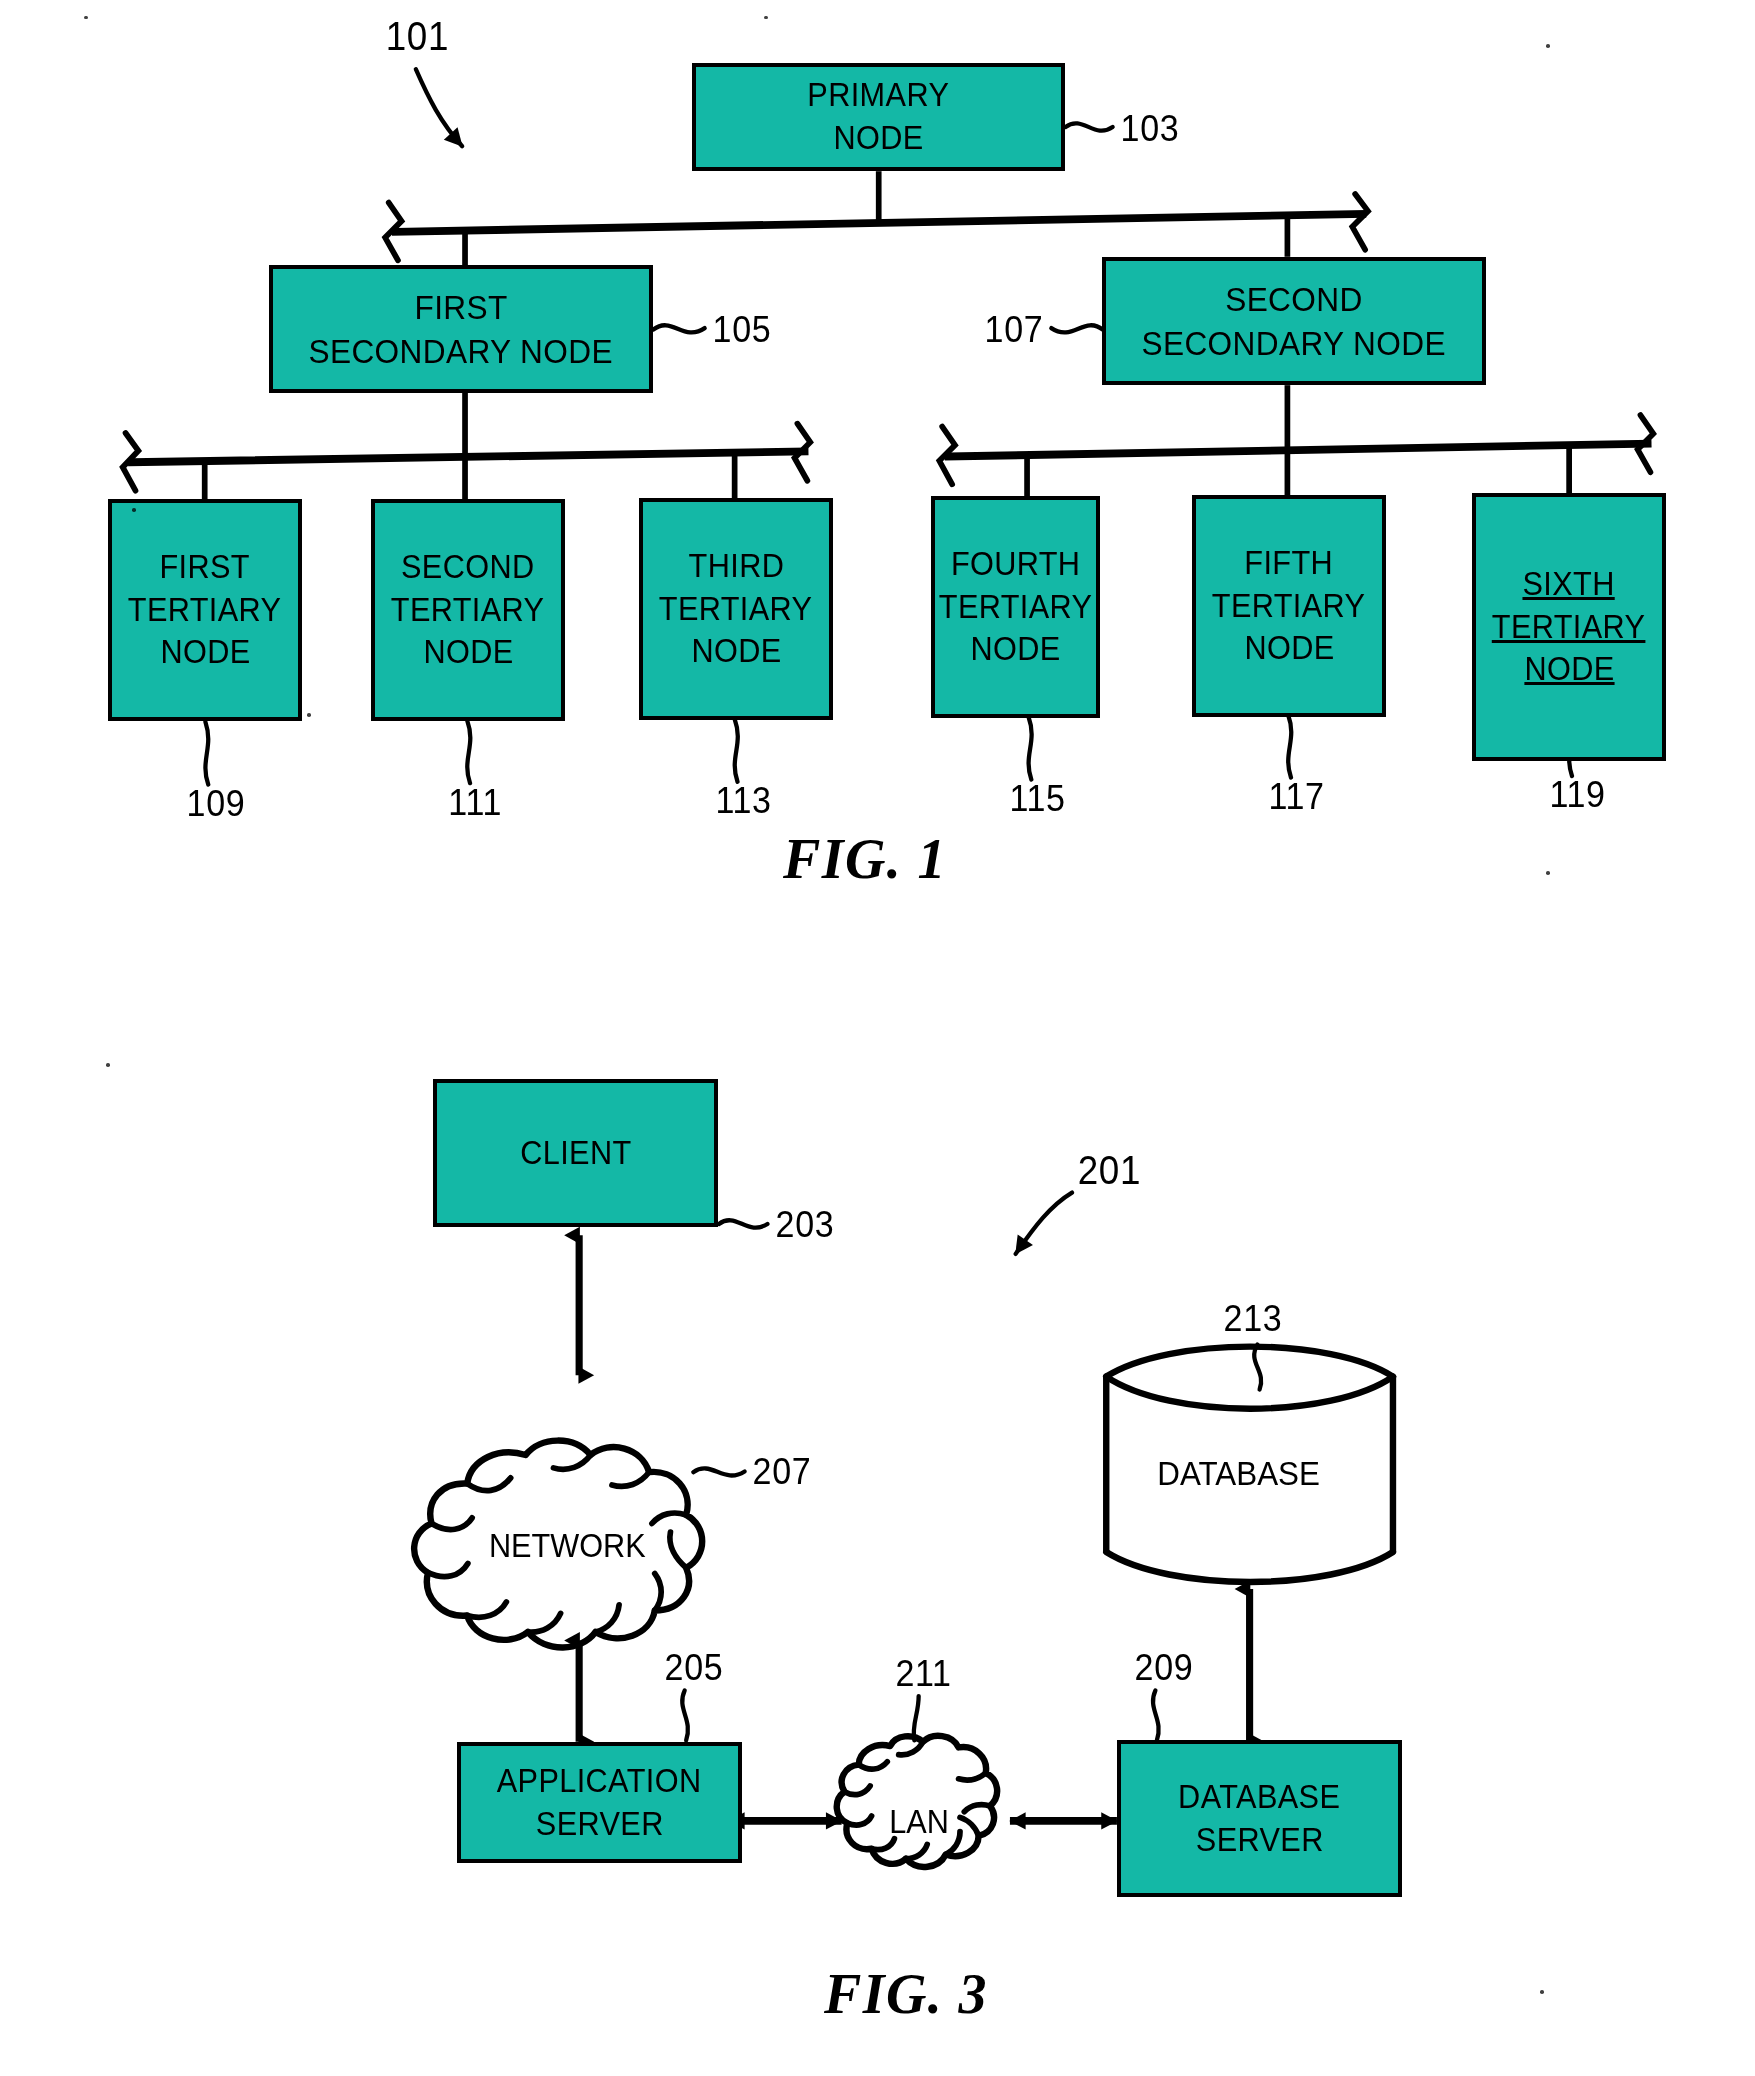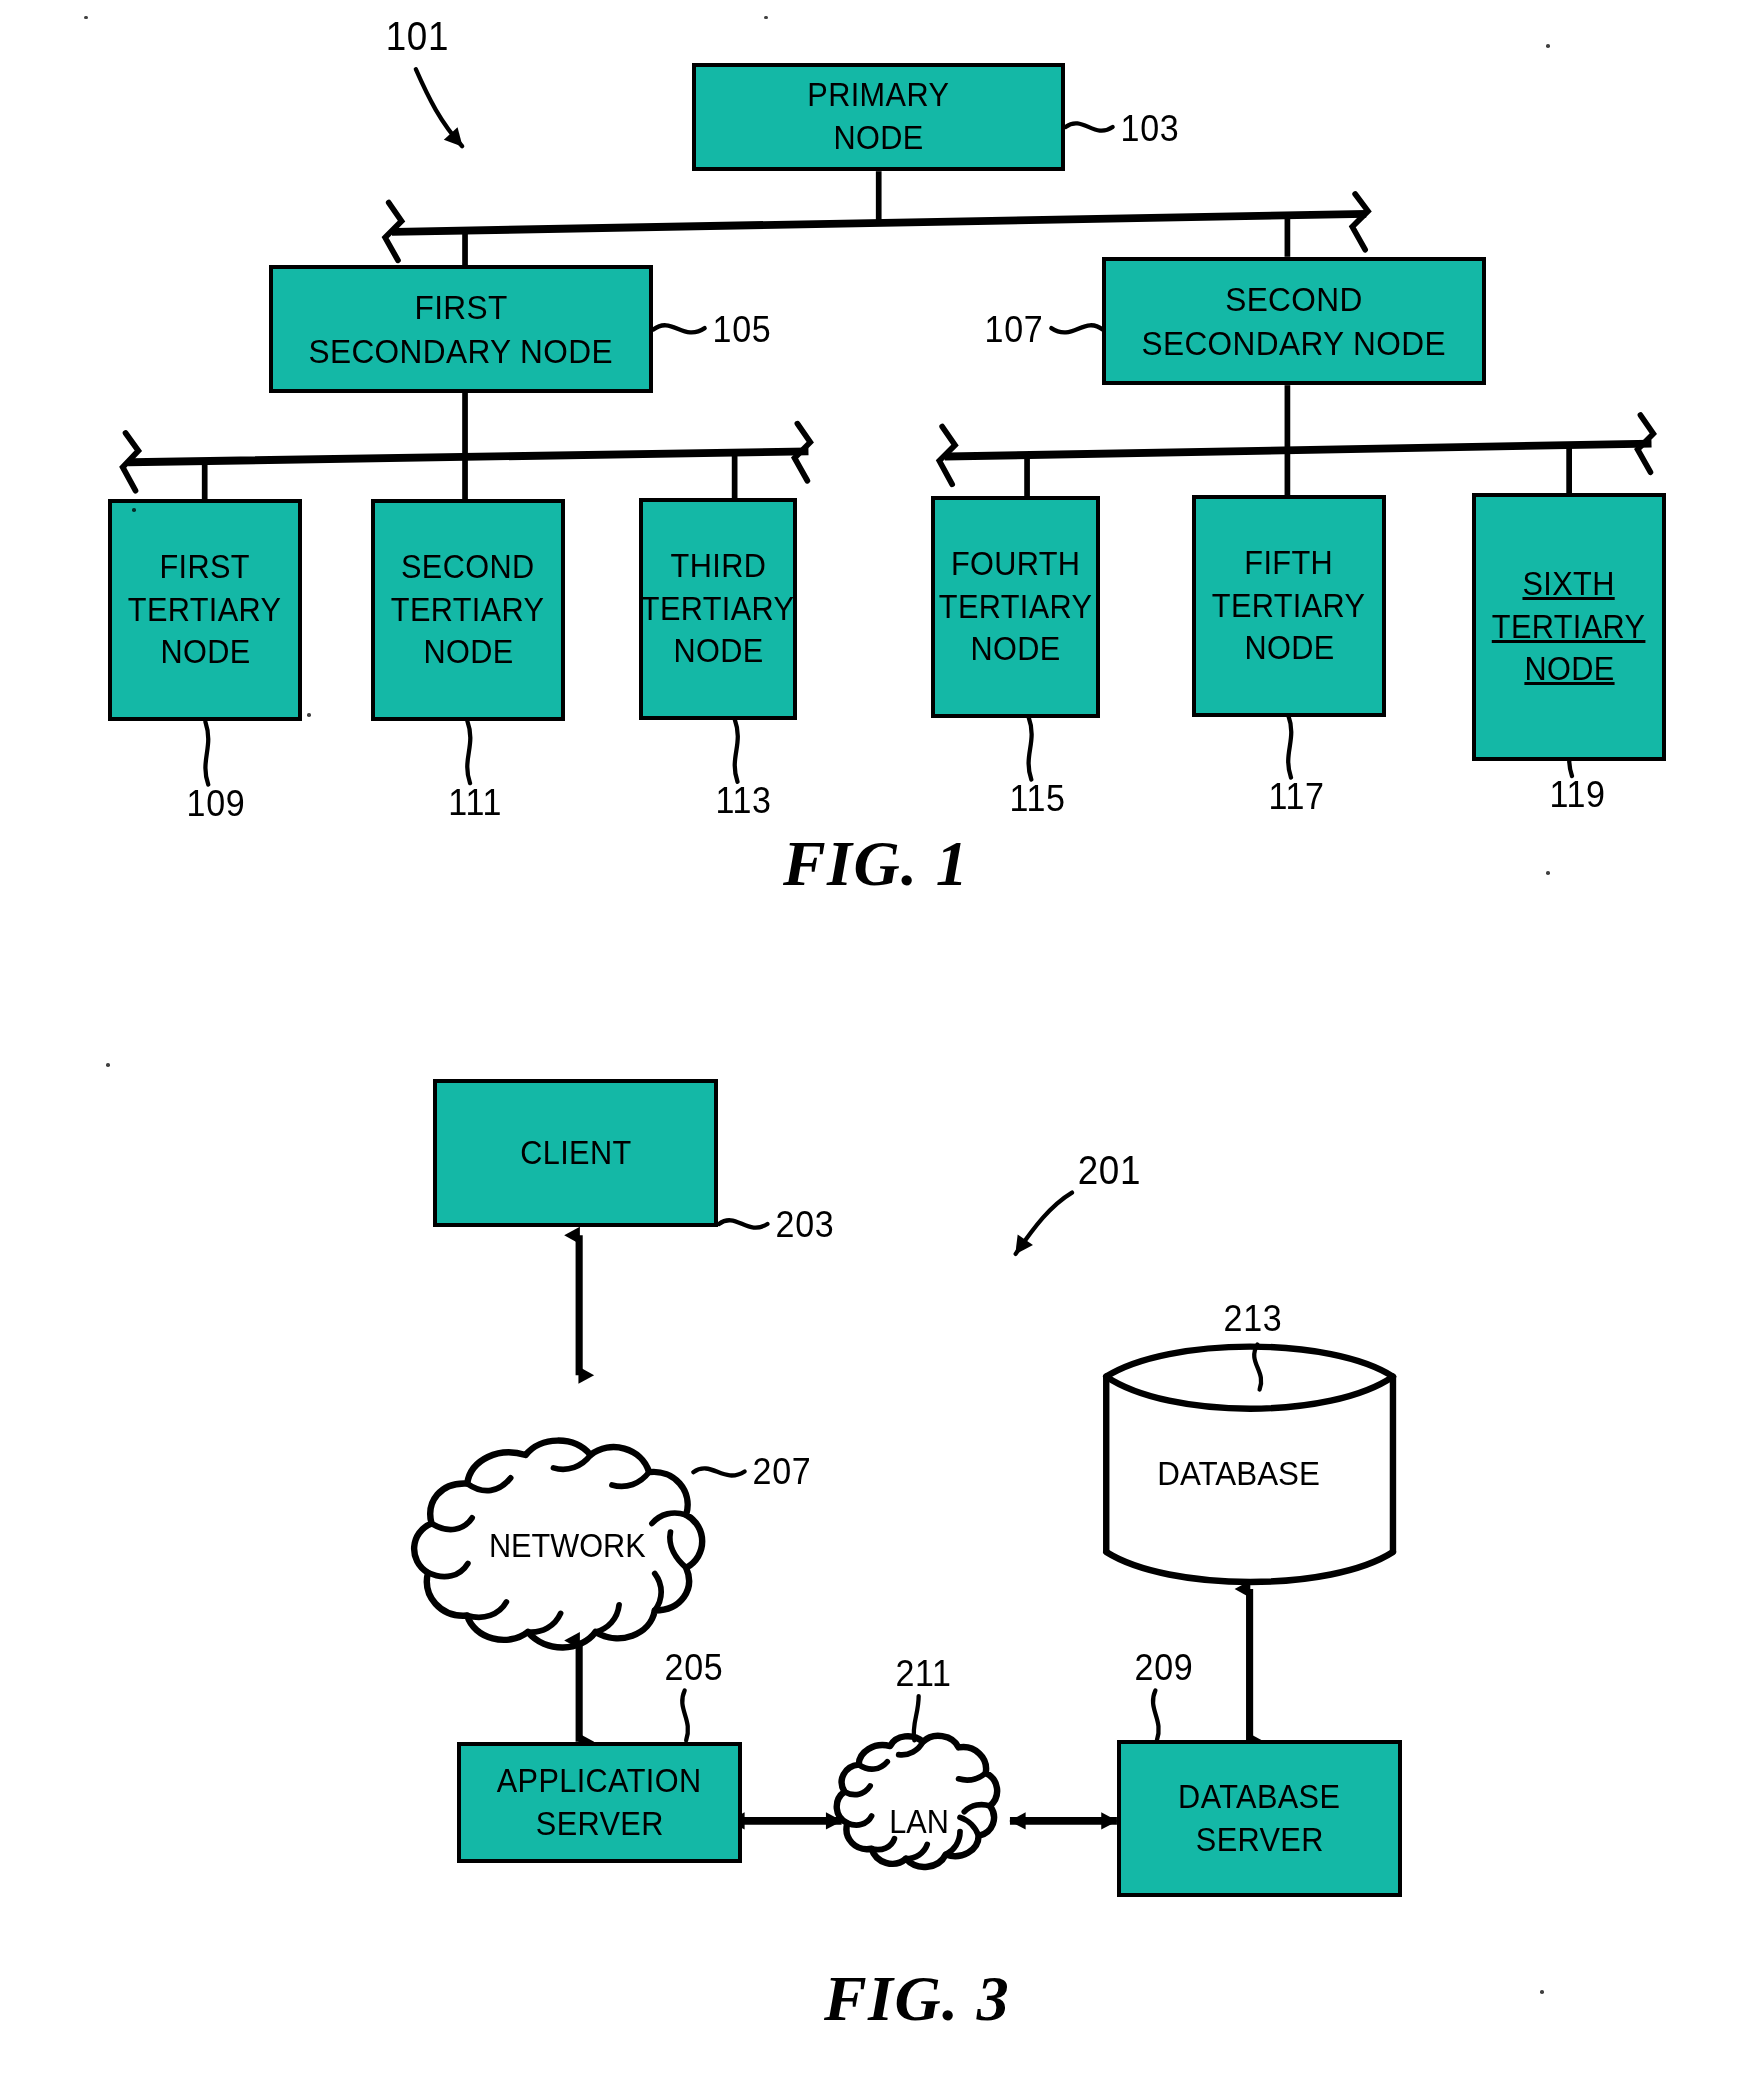--- a/index.html
+++ b/index.html
@@ -54,21 +54,21 @@
     color: #000;
     white-space: nowrap;
     letter-spacing: 0.7px;
     transform: scaleX(0.92);
   }
   .figcaption {
     position: absolute;
     font-family: "Liberation Serif", serif;
     font-weight: bold;
     font-style: italic;
-    font-size: 64px;
+    font-size: 56px;
     color: #000;
     white-space: nowrap;
     letter-spacing: 1.4px;
   }
   .cloudlabel {
     position: absolute;
     font-family: "Liberation Sans", sans-serif;
     font-size: 33px;
     color: #000;
     white-space: nowrap;
@@ -286,21 +286,21 @@
     <div class="ln">TERTIARY</div>
     <div class="ln">NODE</div>
   </div>
 
   <div class="nodebox" style="left:371px; top:499px; width:194px; height:222px;">
     <div class="ln">SECOND</div>
     <div class="ln">TERTIARY</div>
     <div class="ln">NODE</div>
   </div>
 
-  <div class="nodebox" style="left:639px; top:498px; width:158px; height:222px;">
+  <div class="nodebox" style="left:639px; top:498px; width:194px; height:222px;">
     <div class="ln">THIRD</div>
     <div class="ln">TERTIARY</div>
     <div class="ln">NODE</div>
   </div>
 
   <div class="nodebox" style="left:931px; top:496px; width:169px; height:222px;">
     <div class="ln">FOURTH</div>
     <div class="ln">TERTIARY</div>
     <div class="ln">NODE</div>
   </div>

